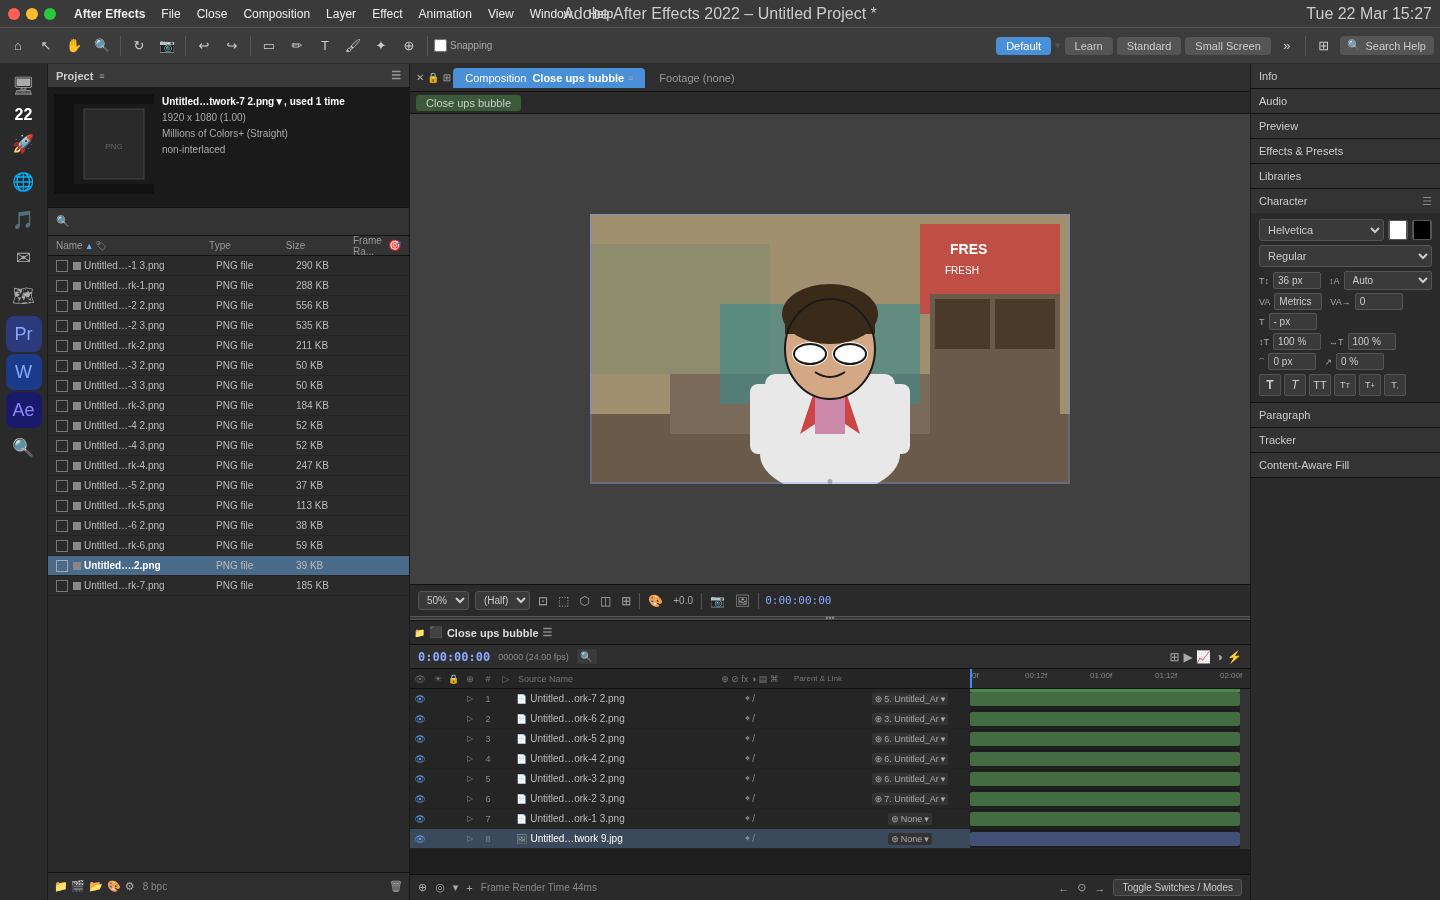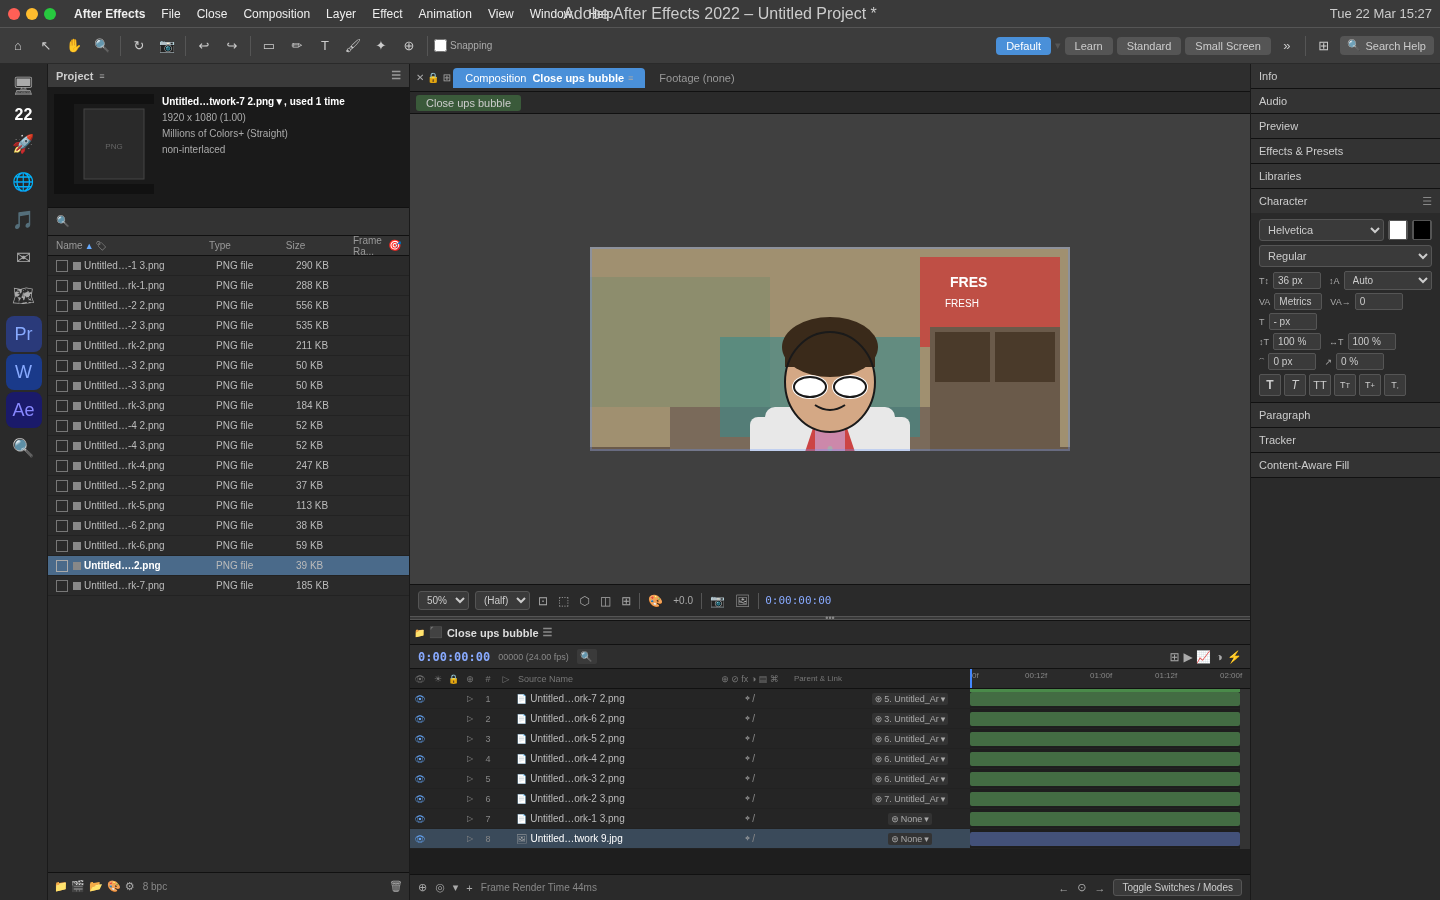--- a/index.html
+++ b/index.html
@@ -199,21 +199,21 @@
     .viewer {
       flex: 1;
       display: flex;
       align-items: center;
       justify-content: center;
       background: #404040;
       position: relative;
     }
     .viewer-canvas {
       width: 480px;
-      height: 204px;
+      height: 270px;
       background: #000;
       position: relative;
       overflow: hidden;
     }
     
     
     .viewer-toolbar {
       height: 32px;
       background: #2a2a2a;
       display: flex;
@@ -461,21 +461,21 @@
     <span class="menu-item">Composition</span>
     <span class="menu-item">Layer</span>
     <span class="menu-item">Effect</span>
     <span class="menu-item">Animation</span>
     <span class="menu-item">View</span>
     <span class="menu-item">Window</span>
     <span class="menu-item">Help</span>
   </div>
   <div class="title-center">Adobe After Effects 2022 – Untitled Project *</div>
   <div class="titlebar-right">
-    <span style="font-size:13px;color:#ccc;">Tue 22 Mar  15:27</span>
+    <span style="font-size:16px;color:#ccc;">Tue 22 Mar  15:27</span>
   </div>
 </div>
 
 <div class="toolbar">
   <button class="toolbar-btn">⌂</button>
   <button class="toolbar-btn">↖</button>
   <button class="toolbar-btn">✋</button>
   <button class="toolbar-btn">🔍</button>
   <div class="toolbar-sep"></div>
   <button class="toolbar-btn">↻</button>

